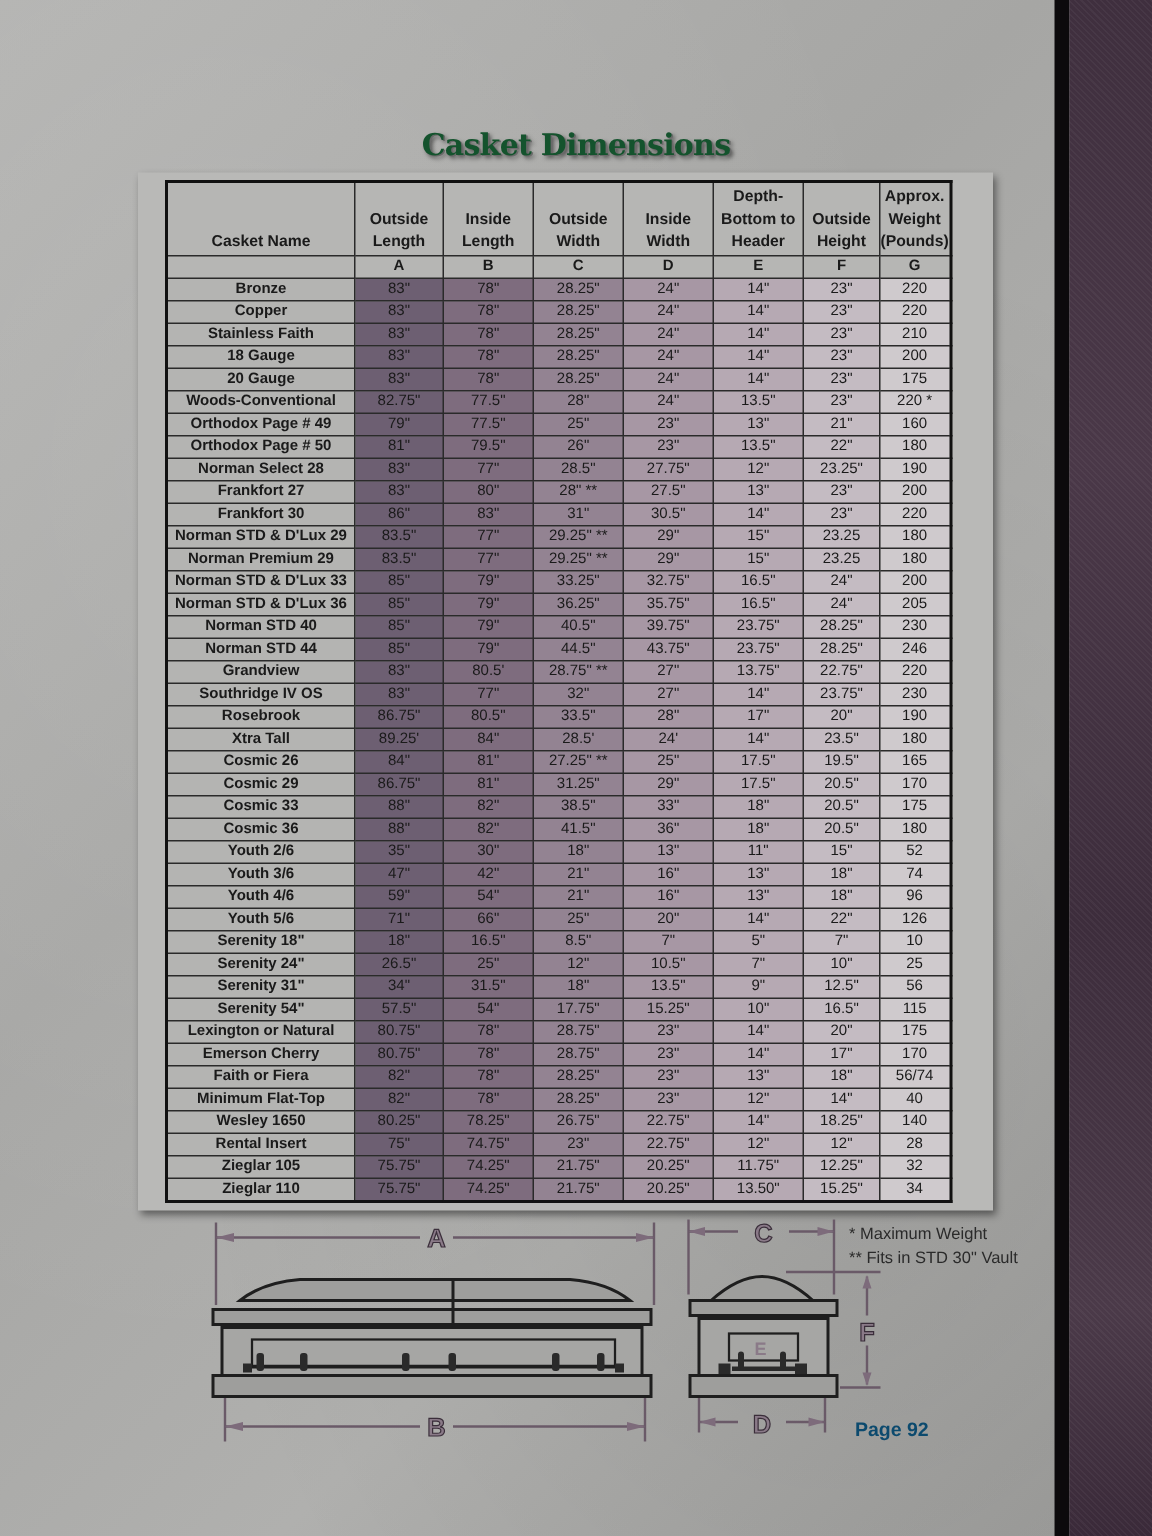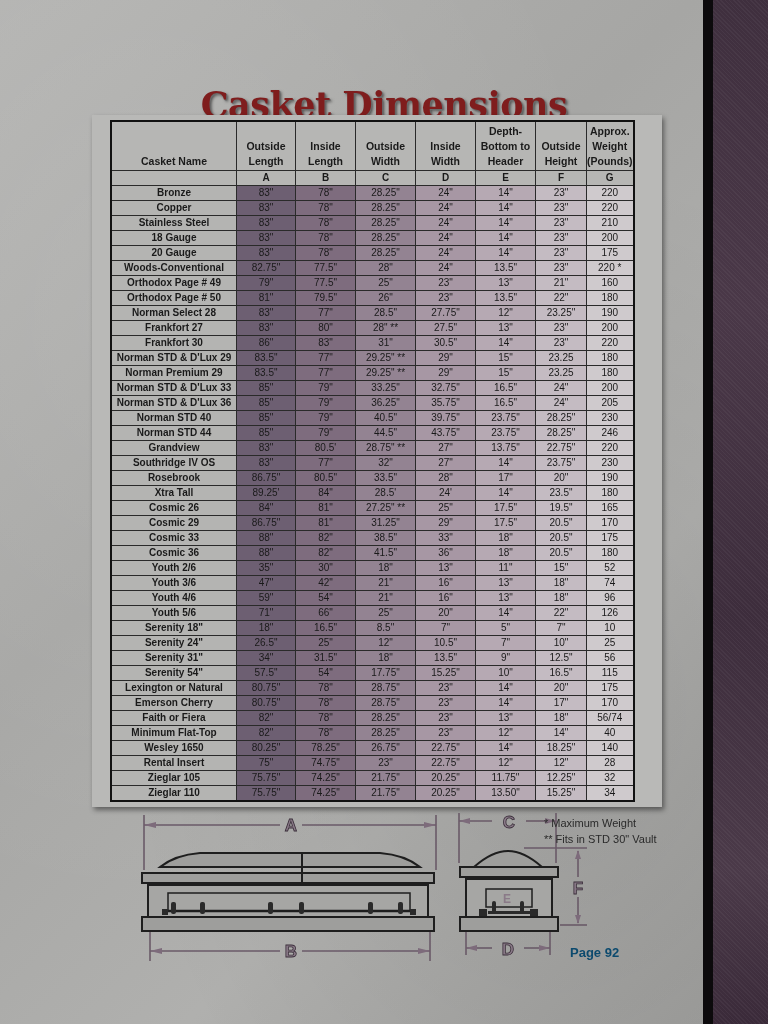--- a/index.html
+++ b/index.html
@@ -9,21 +9,21 @@
     background:
       radial-gradient(ellipse at 20% 30%, rgba(255,255,255,0.10), transparent 60%),
       radial-gradient(ellipse at 80% 70%, rgba(0,0,0,0.08), transparent 55%),
       linear-gradient(135deg,#b3b3b1 0%,#a6a6a4 40%,#b0b0ae 70%,#9e9e9c 100%);}
   .spine-gap{position:absolute;left:703px;top:0;width:10px;height:1024px;background:#0c0a0c;}
   .spine{position:absolute;left:713px;top:0;width:55px;height:1024px;
     background:linear-gradient(180deg,#3f2f3e 0%,#4a3848 30%,#3d2d3c 60%,#4b3a49 85%,#3a2a39 100%);}
   .spine::after{content:"";position:absolute;inset:0;
     background:repeating-linear-gradient(45deg,rgba(255,255,255,0.04) 0 1px,transparent 1px 3px);}
   .title{position:absolute;left:0;width:768px;top:84px;text-align:center;
-    font-family:"DejaVu Serif",serif;font-weight:bold;font-size:35px;color:#7f1d1d;
+    font-family:"DejaVu Serif",serif;font-weight:bold;font-size:20px;color:#14532d;
     letter-spacing:-0.5px;
     text-shadow:1px 1px 0 #6a6a6a,2px 2px 3px rgba(0,0,0,0.55);}
   .table-frame{position:absolute;left:92px;top:115px;width:570px;height:692px;
     background:#b9b9b7;box-shadow:2px 3px 5px rgba(0,0,0,0.45);}
   table{position:absolute;left:18px;top:5px;border-collapse:collapse;
     border:2px solid #111;font-family:"Liberation Sans",sans-serif;}
   td,th{border:1px solid #2a2a2a;padding:0;height:14px;font-size:10px;text-align:center;color:#1a1a1a;line-height:14px;}
   th{font-weight:bold;font-size:10.5px;line-height:15px;vertical-align:bottom;padding-bottom:1px;background:#b6b6b4;}
   th.hdr{height:47px;}
   tr.letters td{font-weight:bold;background:#b6b6b4;height:14px;}
@@ -31,21 +31,21 @@
   .cA{width:58px;} .cB{width:59px;} .cC{width:59px;} .cD{width:59px;}
   .cE{width:59px;} .cF{width:50px;} .cG{width:45px;margin-left:26px;}
   tbody tr td.vA{background:#6d5f72;}
   tbody tr td.vB{background:#7e6c7e;}
   tbody tr td.vC{background:#938392;}
   tbody tr td.vD{background:#a797a4;}
   tbody tr td.vE{background:#b6a9b3;}
   tbody tr td.vF{background:#c4bbc2;}
   tbody tr td.vG{background:#cfcacd;text-align:center;}
   .diagram{position:absolute;}
-  .notes{position:absolute;left:544px;top:815px;font-size:11px;color:#2a2a2a;line-height:16px;}
+  .notes{position:absolute;left:566px;top:815px;font-size:11px;color:#2a2a2a;line-height:16px;}
   .pagenum{position:absolute;left:570px;top:945px;font-size:13px;font-weight:bold;color:#0c4a6e;}
 </style>
 </head>
 <body>
 
 <div class="page"></div>
 <div class="spine-gap"></div>
 <div class="spine"></div>
 
 <div class="title">Casket Dimensions</div>
@@ -89,21 +89,21 @@
           <td class="name">Copper</td>
           <td class="vA">83"</td>
           <td class="vB">78"</td>
           <td class="vC">28.25"</td>
           <td class="vD">24"</td>
           <td class="vE">14"</td>
           <td class="vF">23"</td>
           <td class="vG">220</td>
         </tr>
         <tr>
-          <td class="name">Stainless Steel</td>
+          <td class="name">Stainless Faith</td>
           <td class="vA">83"</td>
           <td class="vB">78"</td>
           <td class="vC">28.25"</td>
           <td class="vD">24"</td>
           <td class="vE">14"</td>
           <td class="vF">23"</td>
           <td class="vG">210</td>
         </tr>
         <tr>
           <td class="name">18 Gauge</td>

